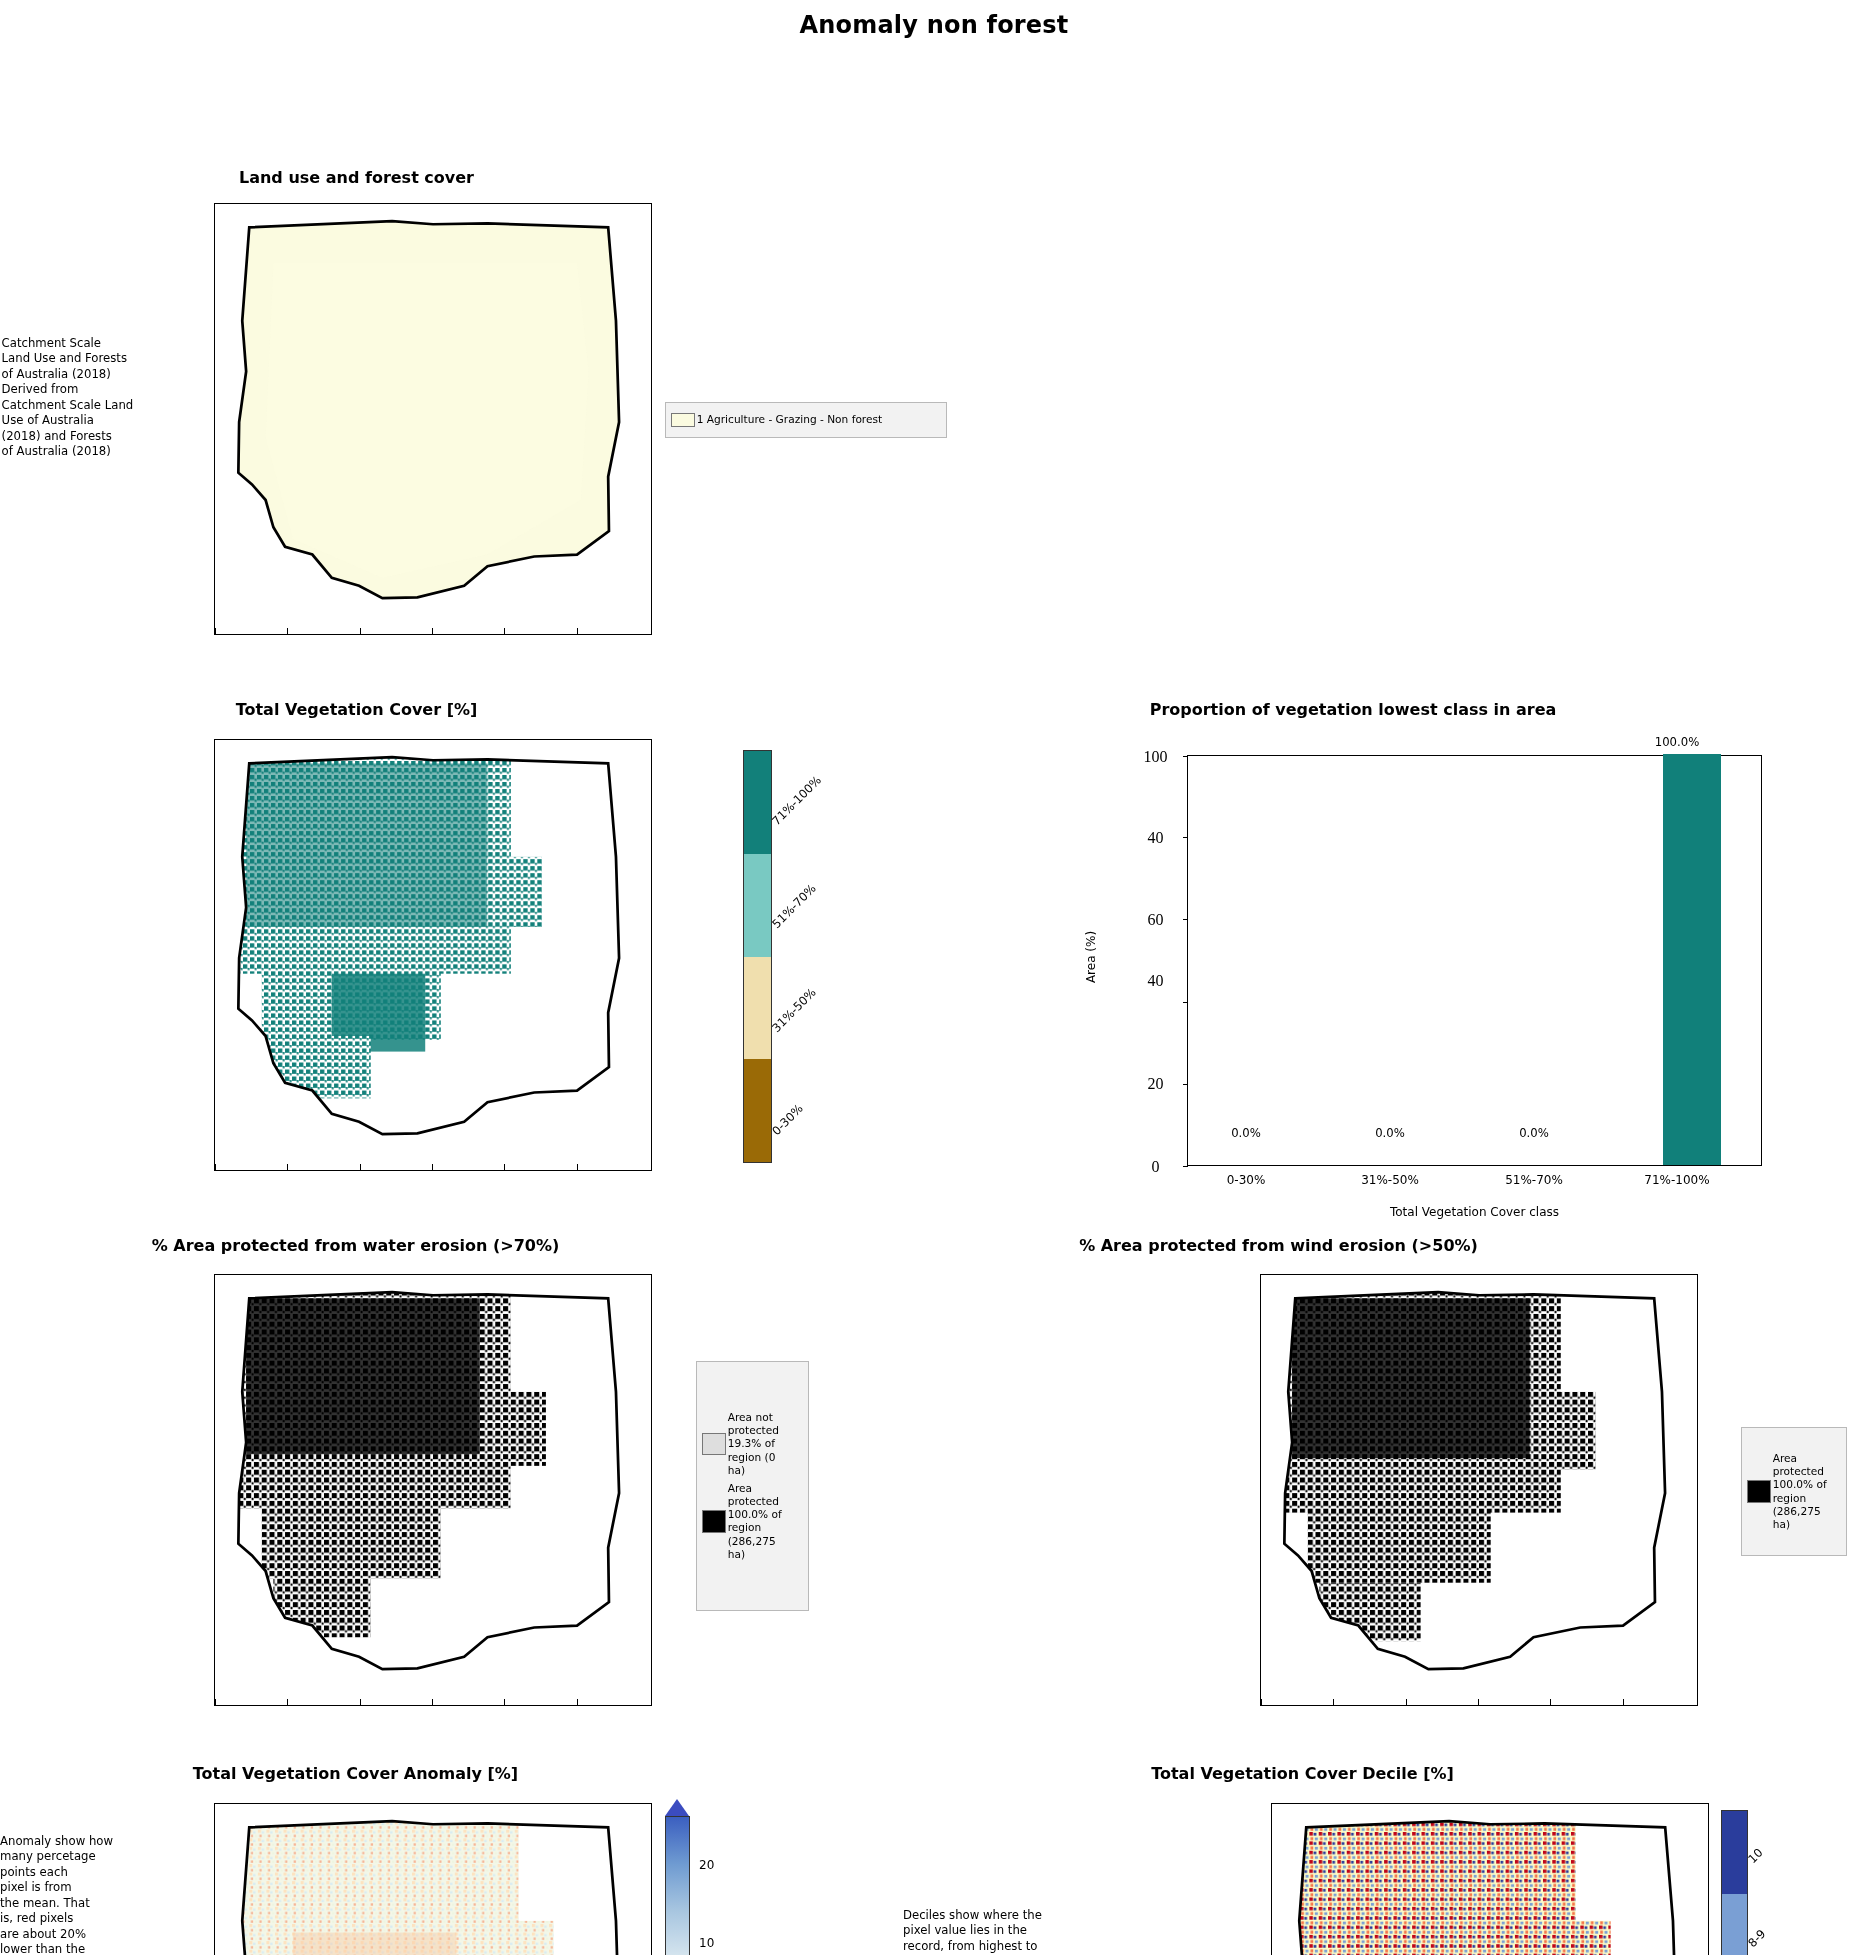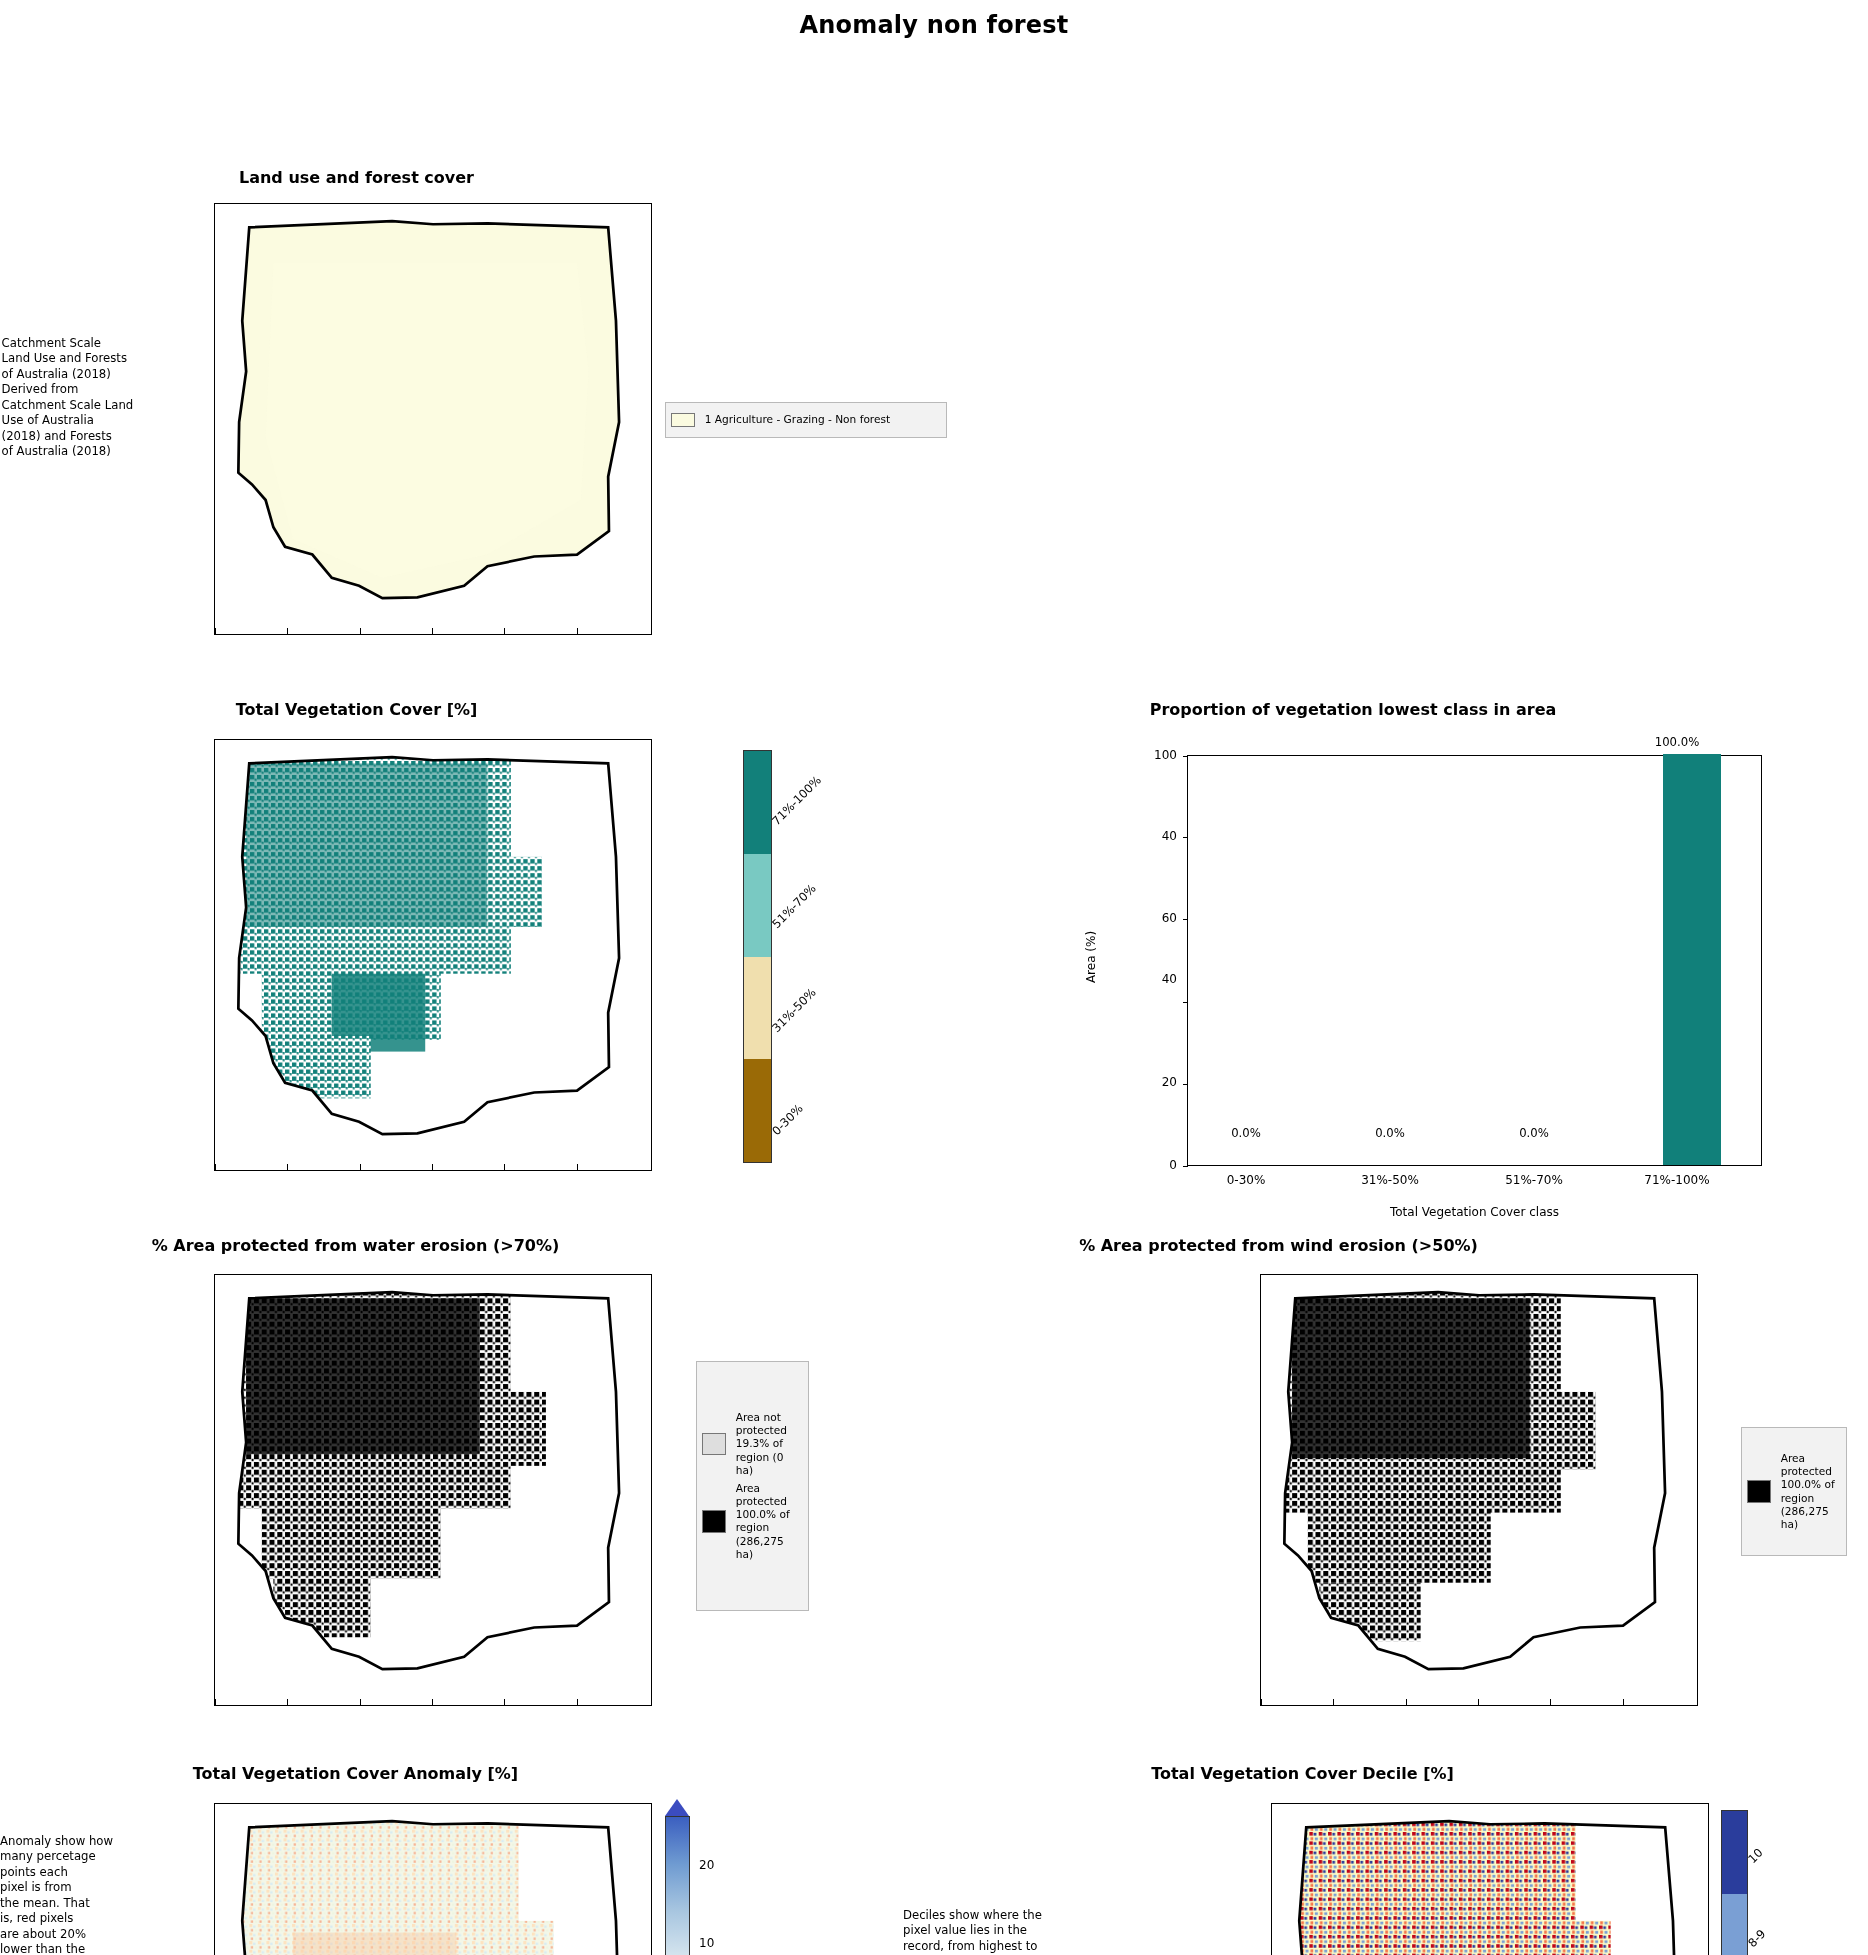--- a/index.html
+++ b/index.html
@@ -72,21 +72,21 @@
     background: #f2f2f2;
     border: 0.8px solid #b9b9b9;
     box-sizing: border-box;
     padding: 3.9px 4.7px;
     font-size: 10.6px;
     line-height: 1.25;
   }
   .legend-row {
     display: flex;
     align-items: center;
-    gap: 10px;
+    gap: 2px;
     margin: 2.3px 0;
   }
   .legend-swatch {
     width: 22px;
     height: 11.7px;
     flex: 0 0 auto;
     border: 0.4px solid #777;
   }
   .legend-swatch.tall {
     height: 20.3px;
@@ -125,22 +125,23 @@
     bottom: 0;
     background: #11807a;
   }
   .bar-value {
     position: absolute;
     font-size: 11.7px;
     text-align: center;
   }
   .ytick-label {
     position: absolute;
-    font-size: 12px;
-    text-align: right;
+    font-size: 16px;
+    text-align: center;
+    font-family: Liberation Serif, serif;
   }
   .xtick-label {
     position: absolute;
     font-size: 12px;
     text-align: center;
   }
   .axis-title-x {
     position: absolute;
     font-size: 12px;
     text-align: center;

